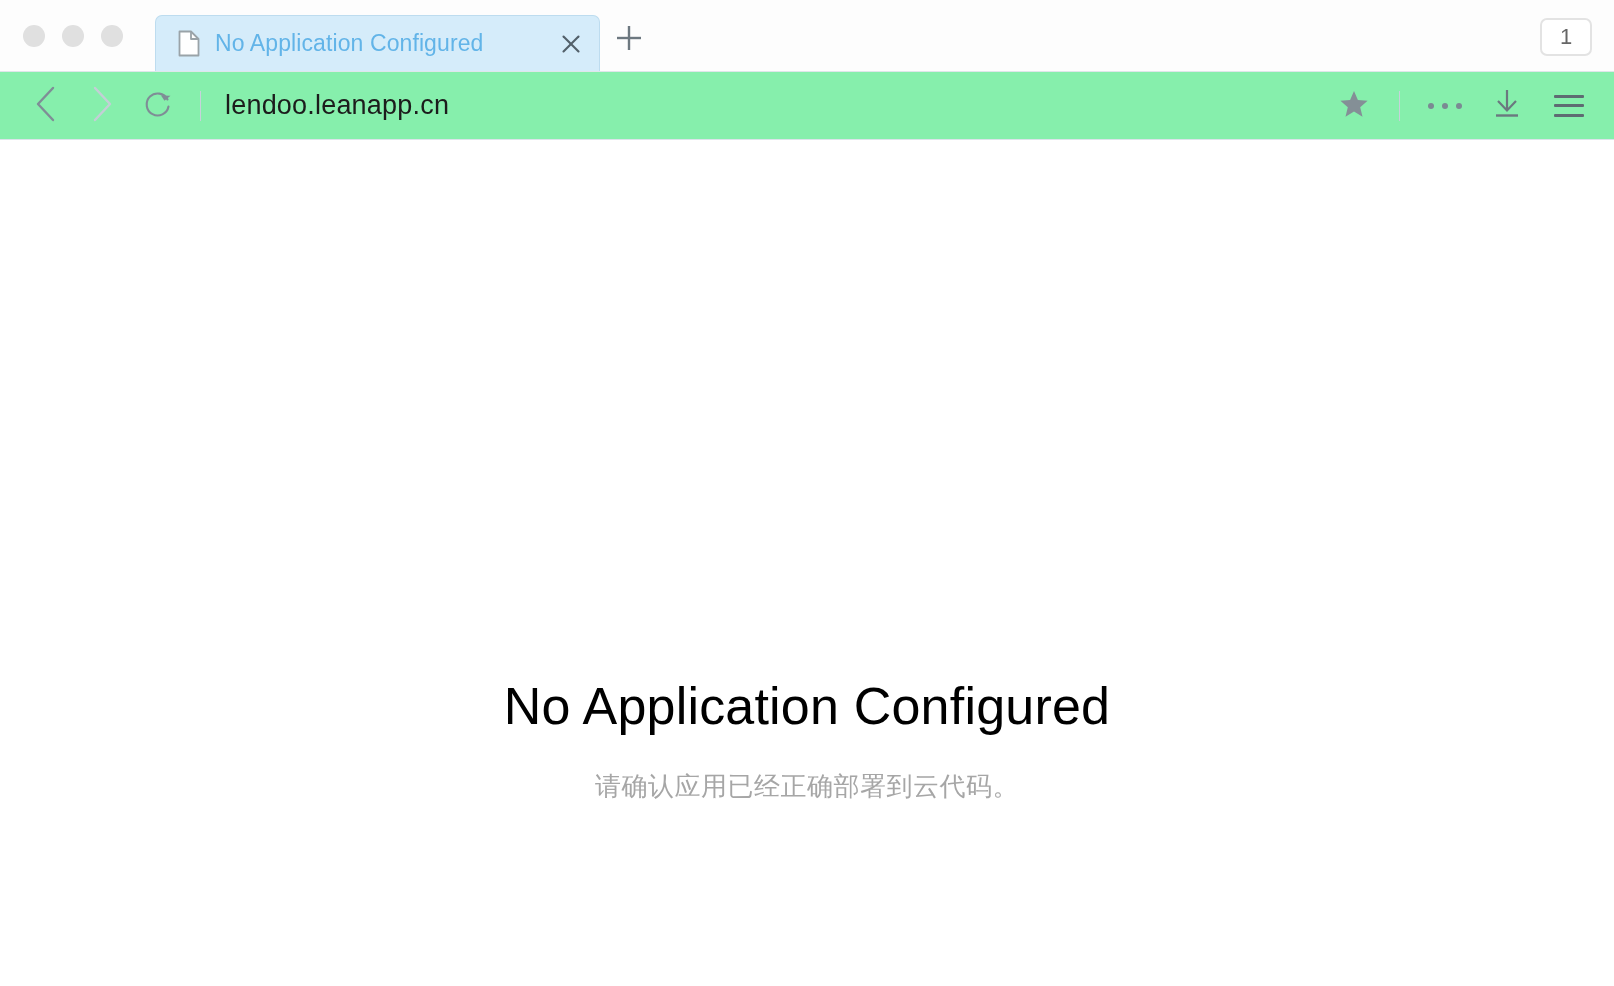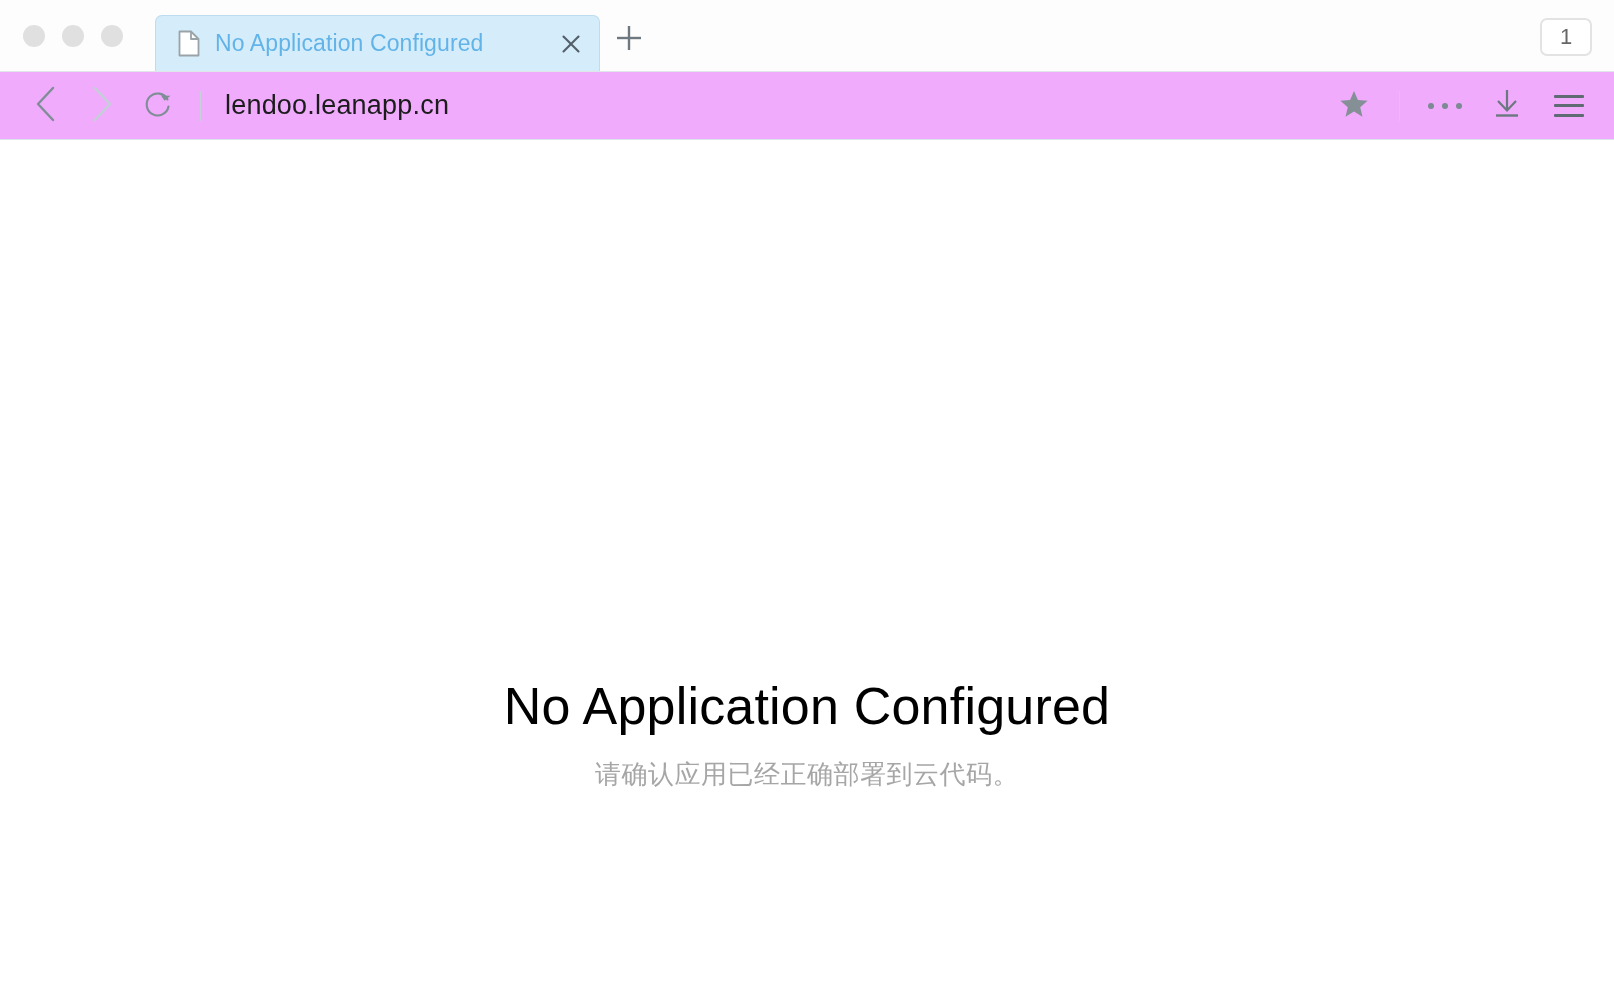--- a/index.html
+++ b/index.html
@@ -117,21 +117,21 @@
     justify-content: center;
     font-size: 22px;
     color: #666666;
     box-sizing: border-box;
     background: #ffffff;
   }
 
   
   .toolbar {
     height: 68px;
-    background: #f0abfc;
+    background: #86efac;
     flex: 0 0 auto;
     display: flex;
     align-items: center;
     position: relative;
     border-bottom: 1px solid #dbe4ea;
     box-sizing: border-box;
   }
   .nav-group {
     display: flex;
     align-items: center;
@@ -214,21 +214,21 @@
   }
   .page-heading {
     font-size: 52px;
     font-weight: 400;
     color: #000000;
     margin: 0;
     letter-spacing: 0.2px;
     line-height: 1.1;
   }
   .page-subtitle {
-    margin: 22px 0 0 0;
+    margin: 34px 0 0 0;
     font-size: 26px;
     color: #a6a6a6;
     font-weight: 400;
     letter-spacing: 0.5px;
   }
 </style>
 </head>
 <body>
 
 <div class="browser-window">

